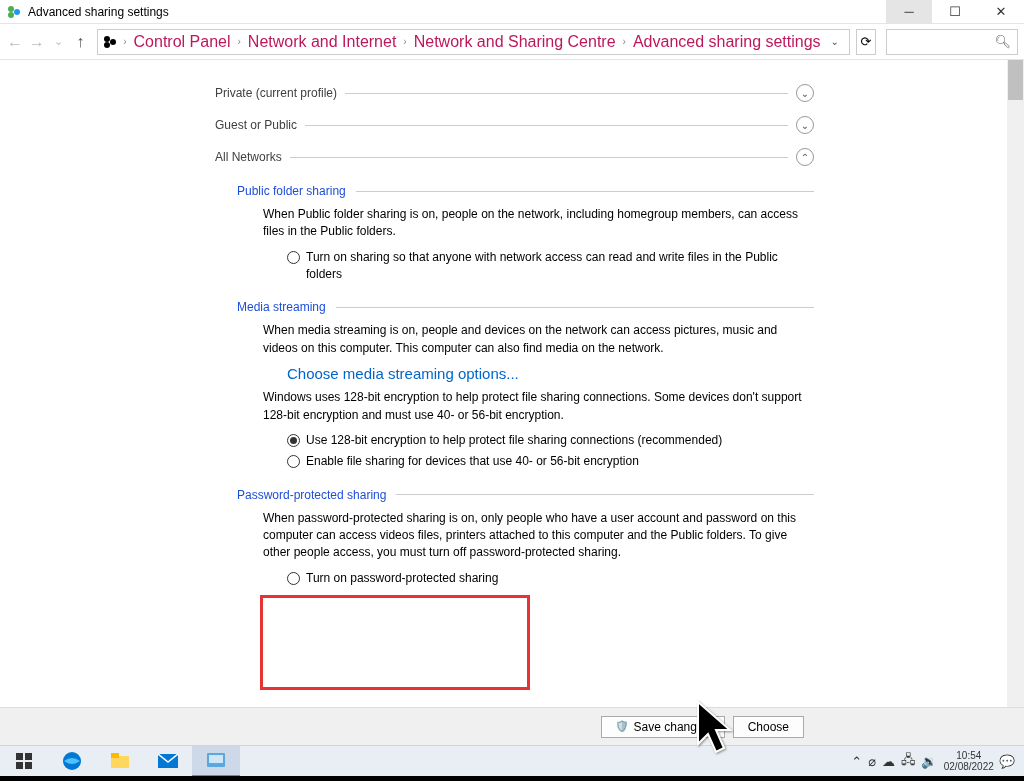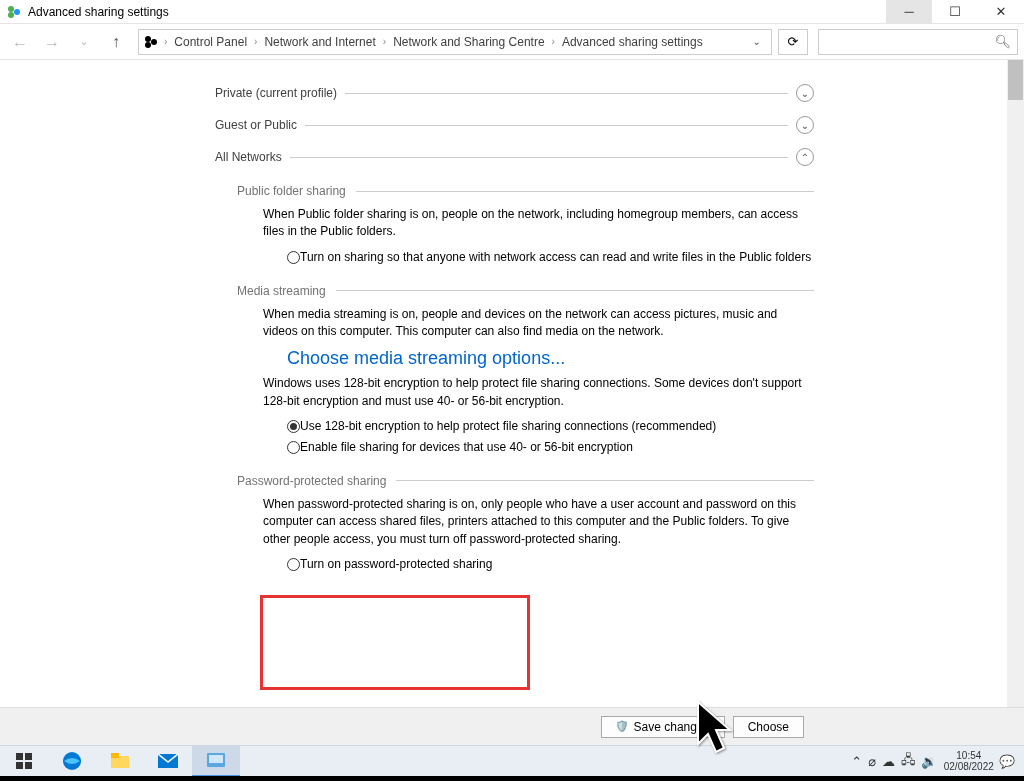--- a/index.html
+++ b/index.html
@@ -12,46 +12,46 @@
 .titlebar .win-btns { display: flex; }
 .titlebar .win-btn { width: 46px; height: 24px; display: flex; align-items: center; justify-content: center; font-size: 13px; color: #333; }
 .titlebar .win-btn.min { background: #e5e5e5; }
 
 
 .navbar { height: 36px; display: flex; align-items: center; padding: 0 6px; gap: 4px; border-bottom: 1px solid #e5e5e5; }
 .nav-arrow { width: 28px; height: 28px; display: flex; align-items: center; justify-content: center; color: #bbb; font-size: 16px; }
 .nav-arrow.up { color: #555; }
 .addr-bar { flex: 1; height: 26px; border: 1px solid #ccc; display: flex; align-items: center; padding: 0 4px; gap: 2px; margin-left: 4px; }
 .addr-icon { width: 16px; height: 16px; }
-.crumb { font-size: 12px; color: #404040; padding: 0 2px; white-space: nowrap; }
+.crumb { font-size: 16px; color: #be185d; padding: 0 2px; white-space: nowrap; }
 .crumb-sep { color: #888; font-size: 10px; padding: 0 3px; }
 .addr-drop { margin-left: auto; color: #555; font-size: 10px; padding: 0 6px; }
 .refresh-btn { width: 30px; height: 26px; border: 1px solid #ccc; display: flex; align-items: center; justify-content: center; margin-left: 2px; font-size: 13px; }
 .search-box { width: 200px; height: 26px; border: 1px solid #ccc; display: flex; align-items: center; margin-left: 6px; padding: 0 6px; }
 .search-box .mag { margin-left: auto; color: #666; font-size: 13px; }
 
 
 .content-wrap { position: absolute; top: 60px; bottom: 60px; left: 0; right: 0; overflow-y: auto; }
 .content { padding: 10px 210px 10px 215px; }
 .scrollbar-fake { position: absolute; right: 0; top: 60px; bottom: 60px; width: 17px; background: #f0f0f0; }
 .scrollbar-fake .thumb { position: absolute; left: 1px; right: 1px; top: 0; height: 40px; background: #c0c0c0; }
 
 .section-head { display: flex; align-items: center; margin: 14px 0 4px 0; }
 .section-head .label { font-size: 12px; color: #404040; white-space: nowrap; }
 .section-head .line { flex: 1; border-top: 1px solid #ccc; margin: 0 8px; }
 .section-head .chev { width: 18px; height: 18px; border: 1px solid #999; border-radius: 50%; display: flex; align-items: center; justify-content: center; font-size: 10px; color: #555; }
 
 .sub-head { display: flex; align-items: center; margin: 18px 0 8px 22px; }
-.sub-head .label { font-size: 12px; color: #737373; white-space: nowrap; }
+.sub-head .label { font-size: 12px; color: #1d4ed8; white-space: nowrap; }
 .sub-head .line { flex: 1; border-top: 1px solid #ccc; margin-left: 10px; }
 
 .desc { font-size: 12px; color: #000; margin: 6px 0 8px 48px; line-height: 1.45; }
-.link { color: #0066cc; font-size: 18px; margin-left: 72px; display: inline-block; }
-
-.radio-row { display: flex; align-items: flex-start; margin: 4px 0 4px 72px; }
+.link { color: #0066cc; font-size: 15px; margin-left: 72px; display: inline-block; }
+
+.radio-row { display: flex; align-items: flex-start; margin: 4px 0 4px 72px; gap: 6px; }
 .radio-row .circle { width: 13px; height: 13px; border: 1.5px solid #333; border-radius: 50%; flex-shrink: 0; margin-top: 2px; display: flex; align-items: center; justify-content: center; }
 .radio-row .circle.sel::after { content: ""; width: 7px; height: 7px; background: #333; border-radius: 50%; }
 .radio-row .rtext { font-size: 12px; line-height: 1.4; }
 
 .highlight-box { border: 3px solid #e63333; position: absolute; left: 260px; top: 595px; width: 270px; height: 95px; pointer-events: none; }
 
 
 .btn-bar { position: absolute; bottom: 36px; left: 0; right: 0; height: 38px; background: #f0f0f0; border-top: 1px solid #ddd; display: flex; align-items: center; justify-content: flex-end; padding-right: 220px; gap: 8px; }
 .btn { height: 22px; padding: 0 14px; font-size: 12px; border: 1px solid #aaa; background: #fdfdfd; display: flex; align-items: center; gap: 4px; }
 .btn .shield { font-size: 11px; }
@@ -163,21 +163,21 @@
     <div class="radio-row">
       <span class="circle"></span>
       <span class="rtext">Enable file sharing for devices that use 40- or 56-bit encryption</span>
     </div>
 
     
     <div class="sub-head">
       <span class="label">Password-protected sharing</span>
       <span class="line"></span>
     </div>
-    <div class="desc">When password-protected sharing is on, only people who have a user account and password on this computer can access shared files, printers attached to this computer and the Public folders. To give other people access, you must turn off password-protected sharing.</div>
+    <div class="desc">When password-protected sharing is on, only people who have a user account and password on this computer can access videos files, printers attached to this computer and the Public folders. To give other people access, you must turn off password-protected sharing.</div>
     <div class="radio-row">
       <span class="circle"></span>
       <span class="rtext">Turn on password-protected sharing</span>
     </div>
   </div>
 </div>
 
 <div class="scrollbar-fake">
     <div class="thumb"></div>
   </div>

